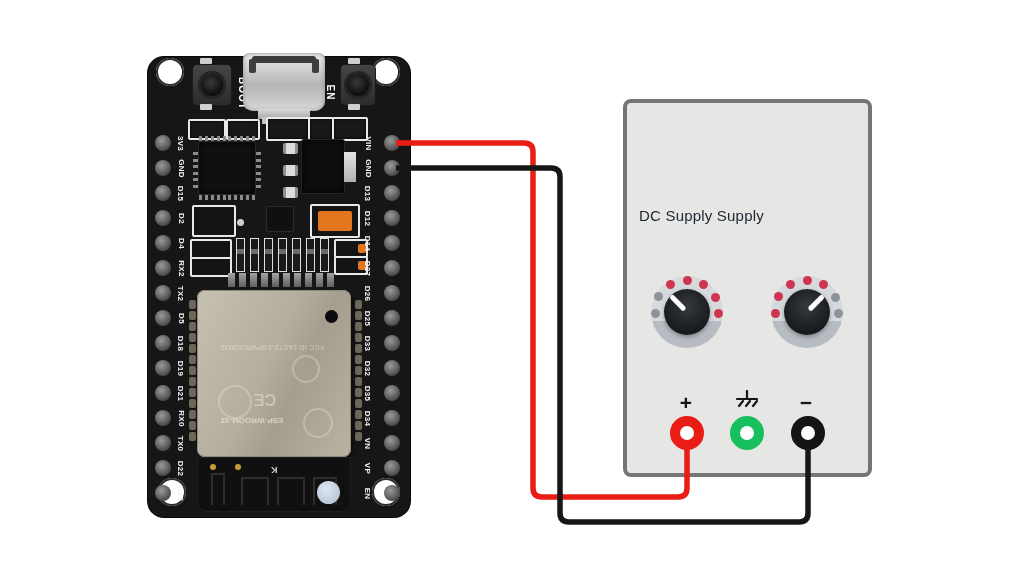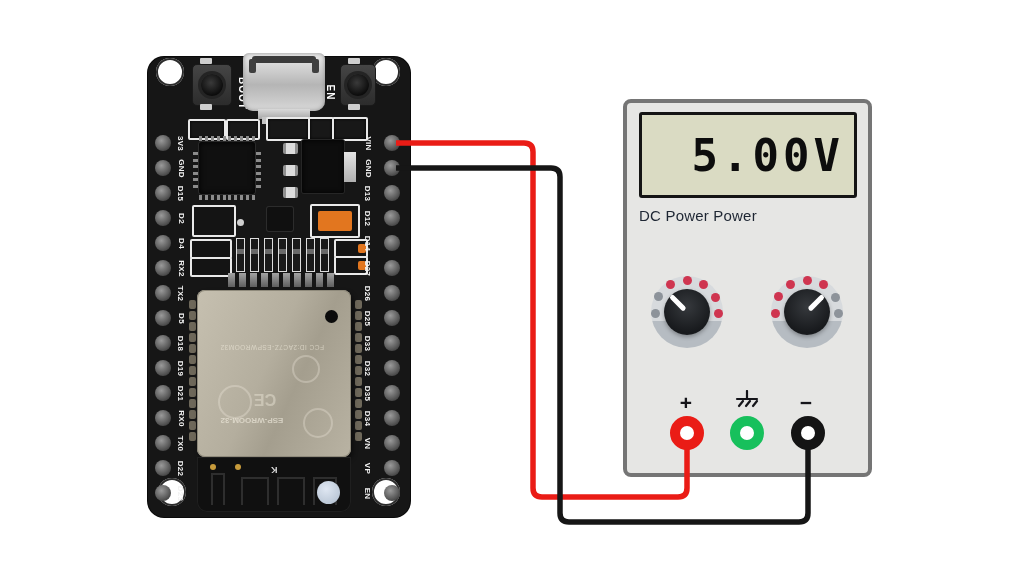--- a/index.html
+++ b/index.html
@@ -398,24 +398,21 @@
         <div class="pin"></div>
         <div class="pin"></div>
         <div class="pin"></div>
         <div class="pin"></div>
         <div class="pin"></div>
         <div class="pin"></div>
       </div>
   </div>
 
   <div class="supply" style="background: rgb(230, 230, 228);">
-    <div class="lcd" style="background: rgb(218, 219, 195);">
-      <span>5.00V</span>
-    </div>
-    <div class="ps-label">DC Power Power</div>
+    <div class="ps-label">DC Supply Supply</div>
 
     <div class="knob" style="left:24px;top:173px;">
       <div class="knob-core"></div>
       <div class="knob-pointer" style="transform: translateY(-50%) rotate(-135deg) translateX(3px);"></div>
     <div class="knob-dot" style="left: -0.480506px; top: 32.6168px; background: rgb(141, 147, 154);"></div>
         <div class="knob-dot" style="left: 3.24568px; top: 16.4769px; background: rgb(141, 147, 154);"></div>
         <div class="knob-dot" style="left: 14.5426px; top: 4.36246px; background: rgb(207, 53, 80);"></div>
         <div class="knob-dot" style="left: 31.5px; top: -0.5px; background: rgb(207, 53, 80);"></div>
         <div class="knob-dot" style="left: 48.4574px; top: 4.36246px; background: rgb(207, 53, 80);"></div>
         <div class="knob-dot" style="left: 60.2614px; top: 17.4721px; background: rgb(207, 53, 80);"></div>

